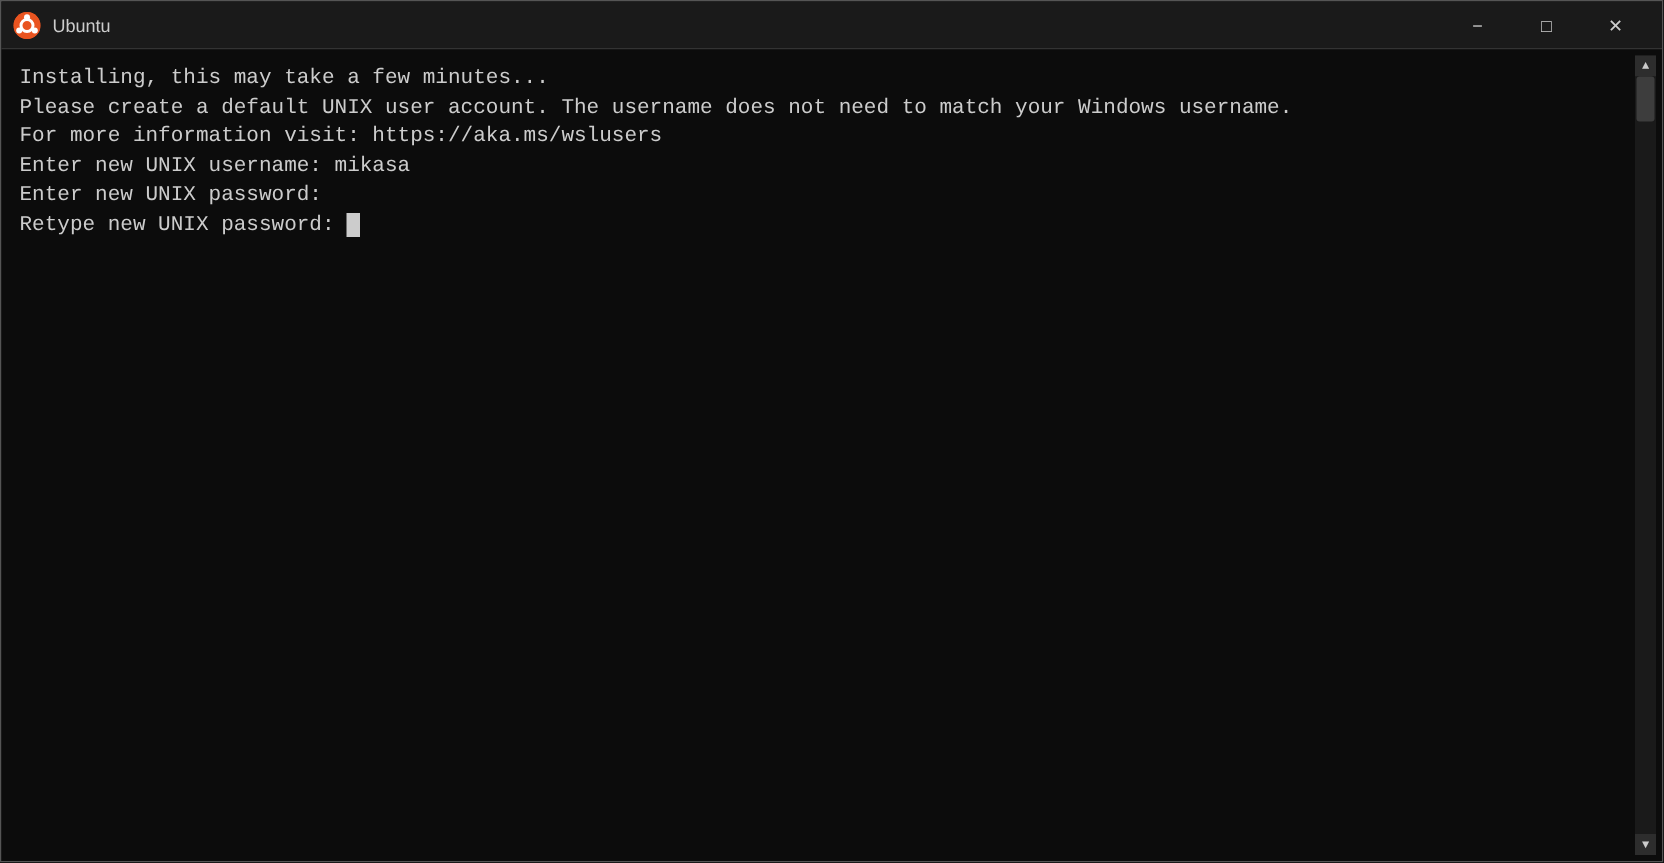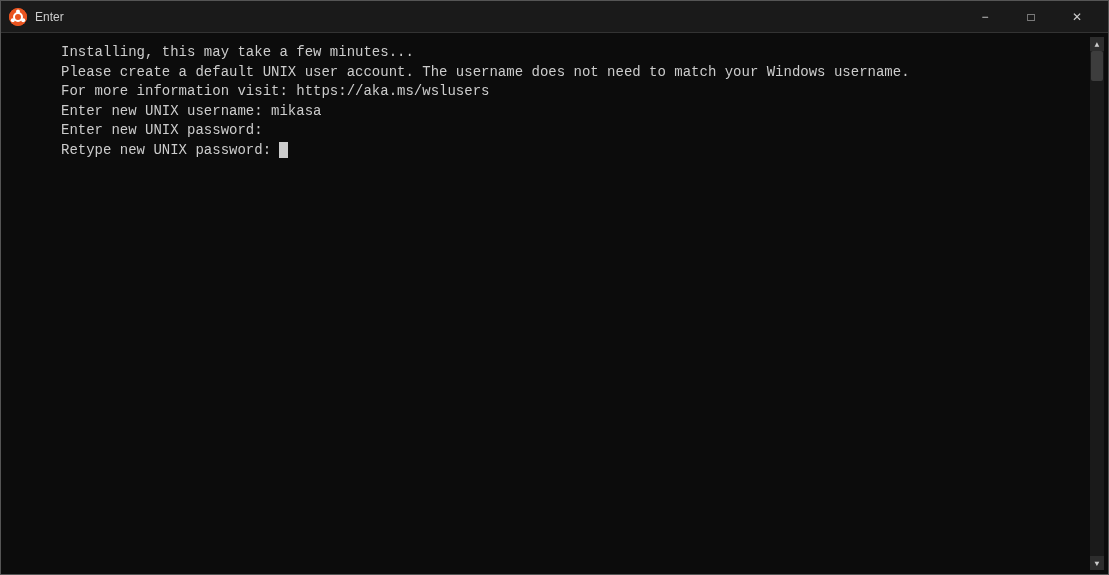--- a/index.html
+++ b/index.html
@@ -93,21 +93,20 @@
       position: relative;
     }
 
     .terminal-text {
       color: #cccccc;
       font-family: 'Courier New', Courier, monospace;
       font-size: 14px;
       line-height: 1.4;
       white-space: pre;
       padding: 6px 8px;
-      margin-left: 48px;
     }
 
     .cursor {
       display: inline-block;
       width: 9px;
       height: 16px;
       background: #cccccc;
       vertical-align: text-bottom;
       animation: blink 1s step-end infinite;
     }
@@ -162,21 +161,21 @@
     <div class="titlebar-left">
       <div class="ubuntu-icon">
         <svg width="18" height="18" viewBox="0 0 18 18">
           <circle cx="9" cy="9" r="9" fill="#E95420"></circle>
           <circle cx="9" cy="9" r="4" fill="none" stroke="white" stroke-width="2"></circle>
           <circle cx="9" cy="3.5" r="2" fill="white"></circle>
           <circle cx="14.2" cy="12.3" r="2" fill="white"></circle>
           <circle cx="3.8" cy="12.3" r="2" fill="white"></circle>
         </svg>
       </div>
-      <span class="titlebar-title">Enter</span>
+      <span class="titlebar-title">Ubuntu</span>
     </div>
     <div class="titlebar-controls">
       <button class="titlebar-btn">−</button>
       <button class="titlebar-btn">□</button>
       <button class="titlebar-btn close">✕</button>
     </div>
   </div>
 
   <div class="terminal-body">
     <div class="terminal-content">

